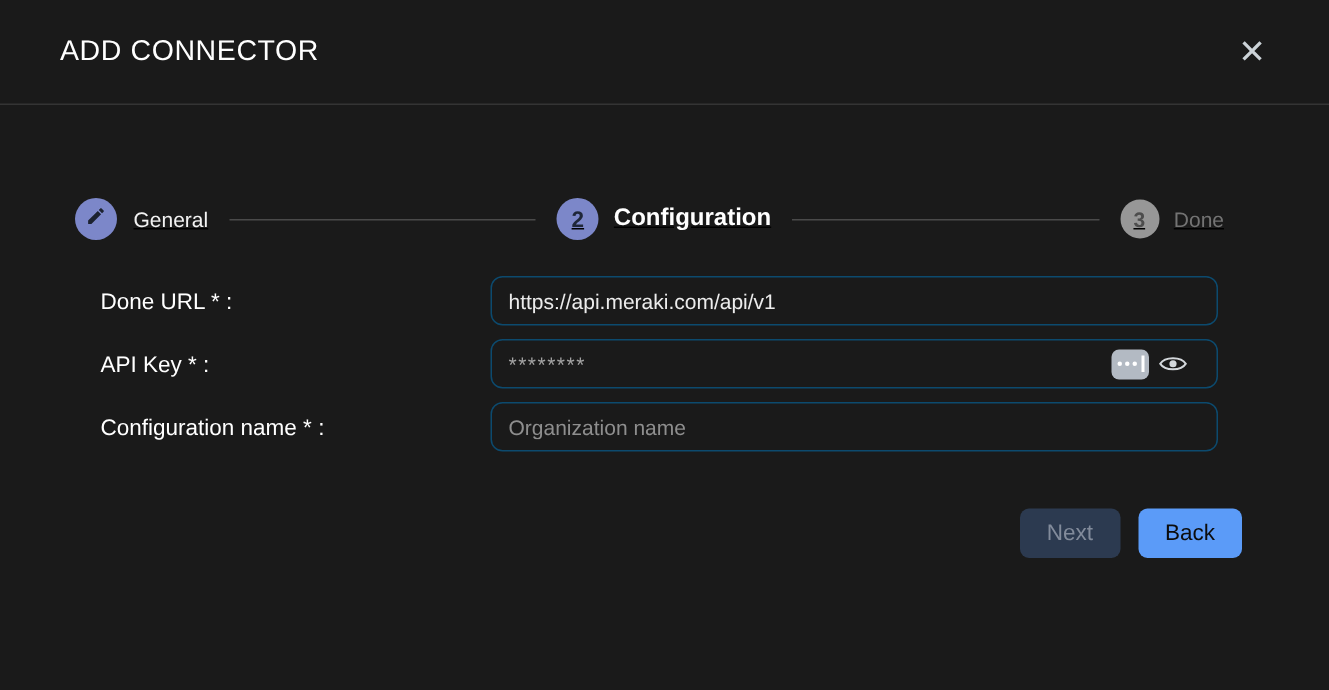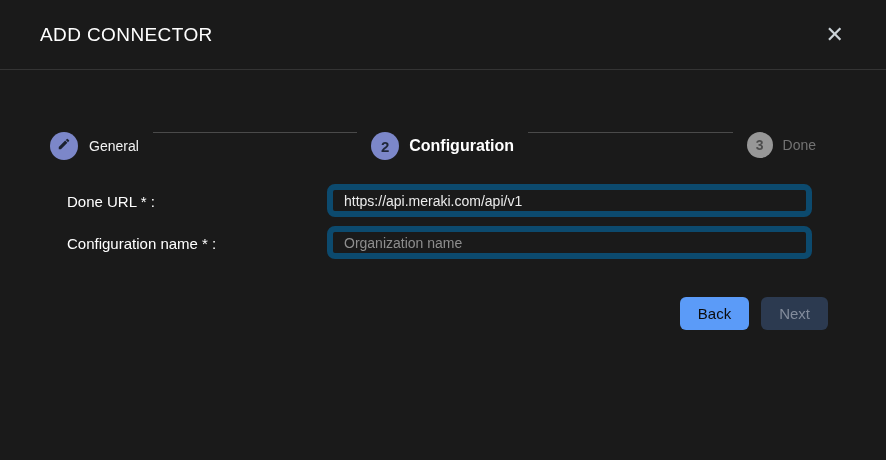--- a/index.html
+++ b/index.html
@@ -18,21 +18,21 @@
     padding:0 38px 0 40px;
     border-bottom:1px solid #343434;
   }
   .title { color:#ffffff; font-size:19px; font-weight:500; letter-spacing:0.4px; }
   .close {
     color:#ccd3d8; font-size:22px; line-height:1; cursor:pointer;
     background:none; border:none; font-family:inherit; padding:2px 4px;
   }
 
   
-  .stepper { display:flex; align-items:flex-start; margin:62px 70px 0 50px; }
+  .stepper { display:flex; align-items:center; margin:62px 70px 0 50px;text-decoration:underline; }
   .step { display:flex; align-items:center; flex:0 0 auto; }
   .circle {
     border-radius:50%; display:flex; align-items:center; justify-content:center;
     flex:0 0 auto;
   }
   .circle.done-edit   { width:28px; height:28px; background:#7c87c9; }
   .circle.active-num  { width:28px; height:28px; background:#7c87c9; color:#1f2739; font-weight:700; font-size:15px; }
   .circle.pending-num { width:26px; height:26px; background:#979797; color:#4d4d4d; font-weight:700; font-size:14px; }
   .step-label-done    { color:#f2f2f2; font-size:14px; margin-left:11px; }
   .step-label-active  { color:#ffffff; font-size:16px; font-weight:600; margin-left:10px; }
@@ -47,21 +47,21 @@
     color:#ffffff; font-size:15px; line-height:1.4; padding-top:7px;
   }
   .help-icon {
     display:inline-flex; align-items:center; justify-content:center;
     width:15px; height:15px; border-radius:50%;
     background:#ededed; color:#141414; font-size:11px; font-weight:700;
     vertical-align:-2px; cursor:pointer;
   }
   .input-wrap {
     width:485px; height:33px; flex:0 0 485px;
-    border:6px solid #0c4a6e; border-radius:8px;
+    border:1px solid #0c4a6e; border-radius:8px;
     display:flex; align-items:center;
     padding:0 19px 0 11px;
     background:transparent;
   }
   .input-wrap input {
     flex:1 1 auto; min-width:0;
     background:transparent; border:none; outline:none;
     color:#ececec; font-size:14px; font-family:inherit;
   }
   .input-wrap input::placeholder { color:#8e8e8e; opacity:1; }
@@ -125,29 +125,49 @@
 
   <div class="form">
 
     <div class="frow">
       <div class="flabel">Done URL * :</div>
       <div class="input-wrap">
         <input type="text" value="https://api.meraki.com/api/v1" style="">
       </div>
     </div>
 
+    <div class="frow">
+      <div class="flabel">API Key * :</div>
+      <div class="input-wrap masked">
+        <input type="text" value="********" style="">
+        <div class="key-icons">
+          <div class="pm-chip">
+            <span class="pm-dot"></span>
+              <span class="pm-dot"></span>
+              <span class="pm-dot"></span>
+              <span class="pm-bar"></span>
+          </div>
+          <button class="eye-btn">
+            <svg width="20" height="15" viewBox="0 0 20 15">
+              <path d="M1.5 7.5 C4.5 2.6, 15.5 2.6, 18.5 7.5 C15.5 12.4, 4.5 12.4, 1.5 7.5 Z" fill="none" stroke="#d3d7db" stroke-width="1.4"></path>
+              <circle cx="10" cy="7.5" r="2.4" fill="#d3d7db"></circle>
+            </svg>
+          </button>
+        </div>
+      </div>
+    </div>
 
     <div class="frow">
       <div class="flabel">Configuration name * :</div>
       <div class="input-wrap">
         <input type="text" placeholder="Organization name" style="">
       </div>
     </div>
 
 
   </div>
 
   <div class="footer">
+    <button class="btn btn-next">Next</button>
     <button class="btn btn-back">Back</button>
-    <button class="btn btn-next">Next</button>
   </div>
 
 </div>
 
 </body></html>

